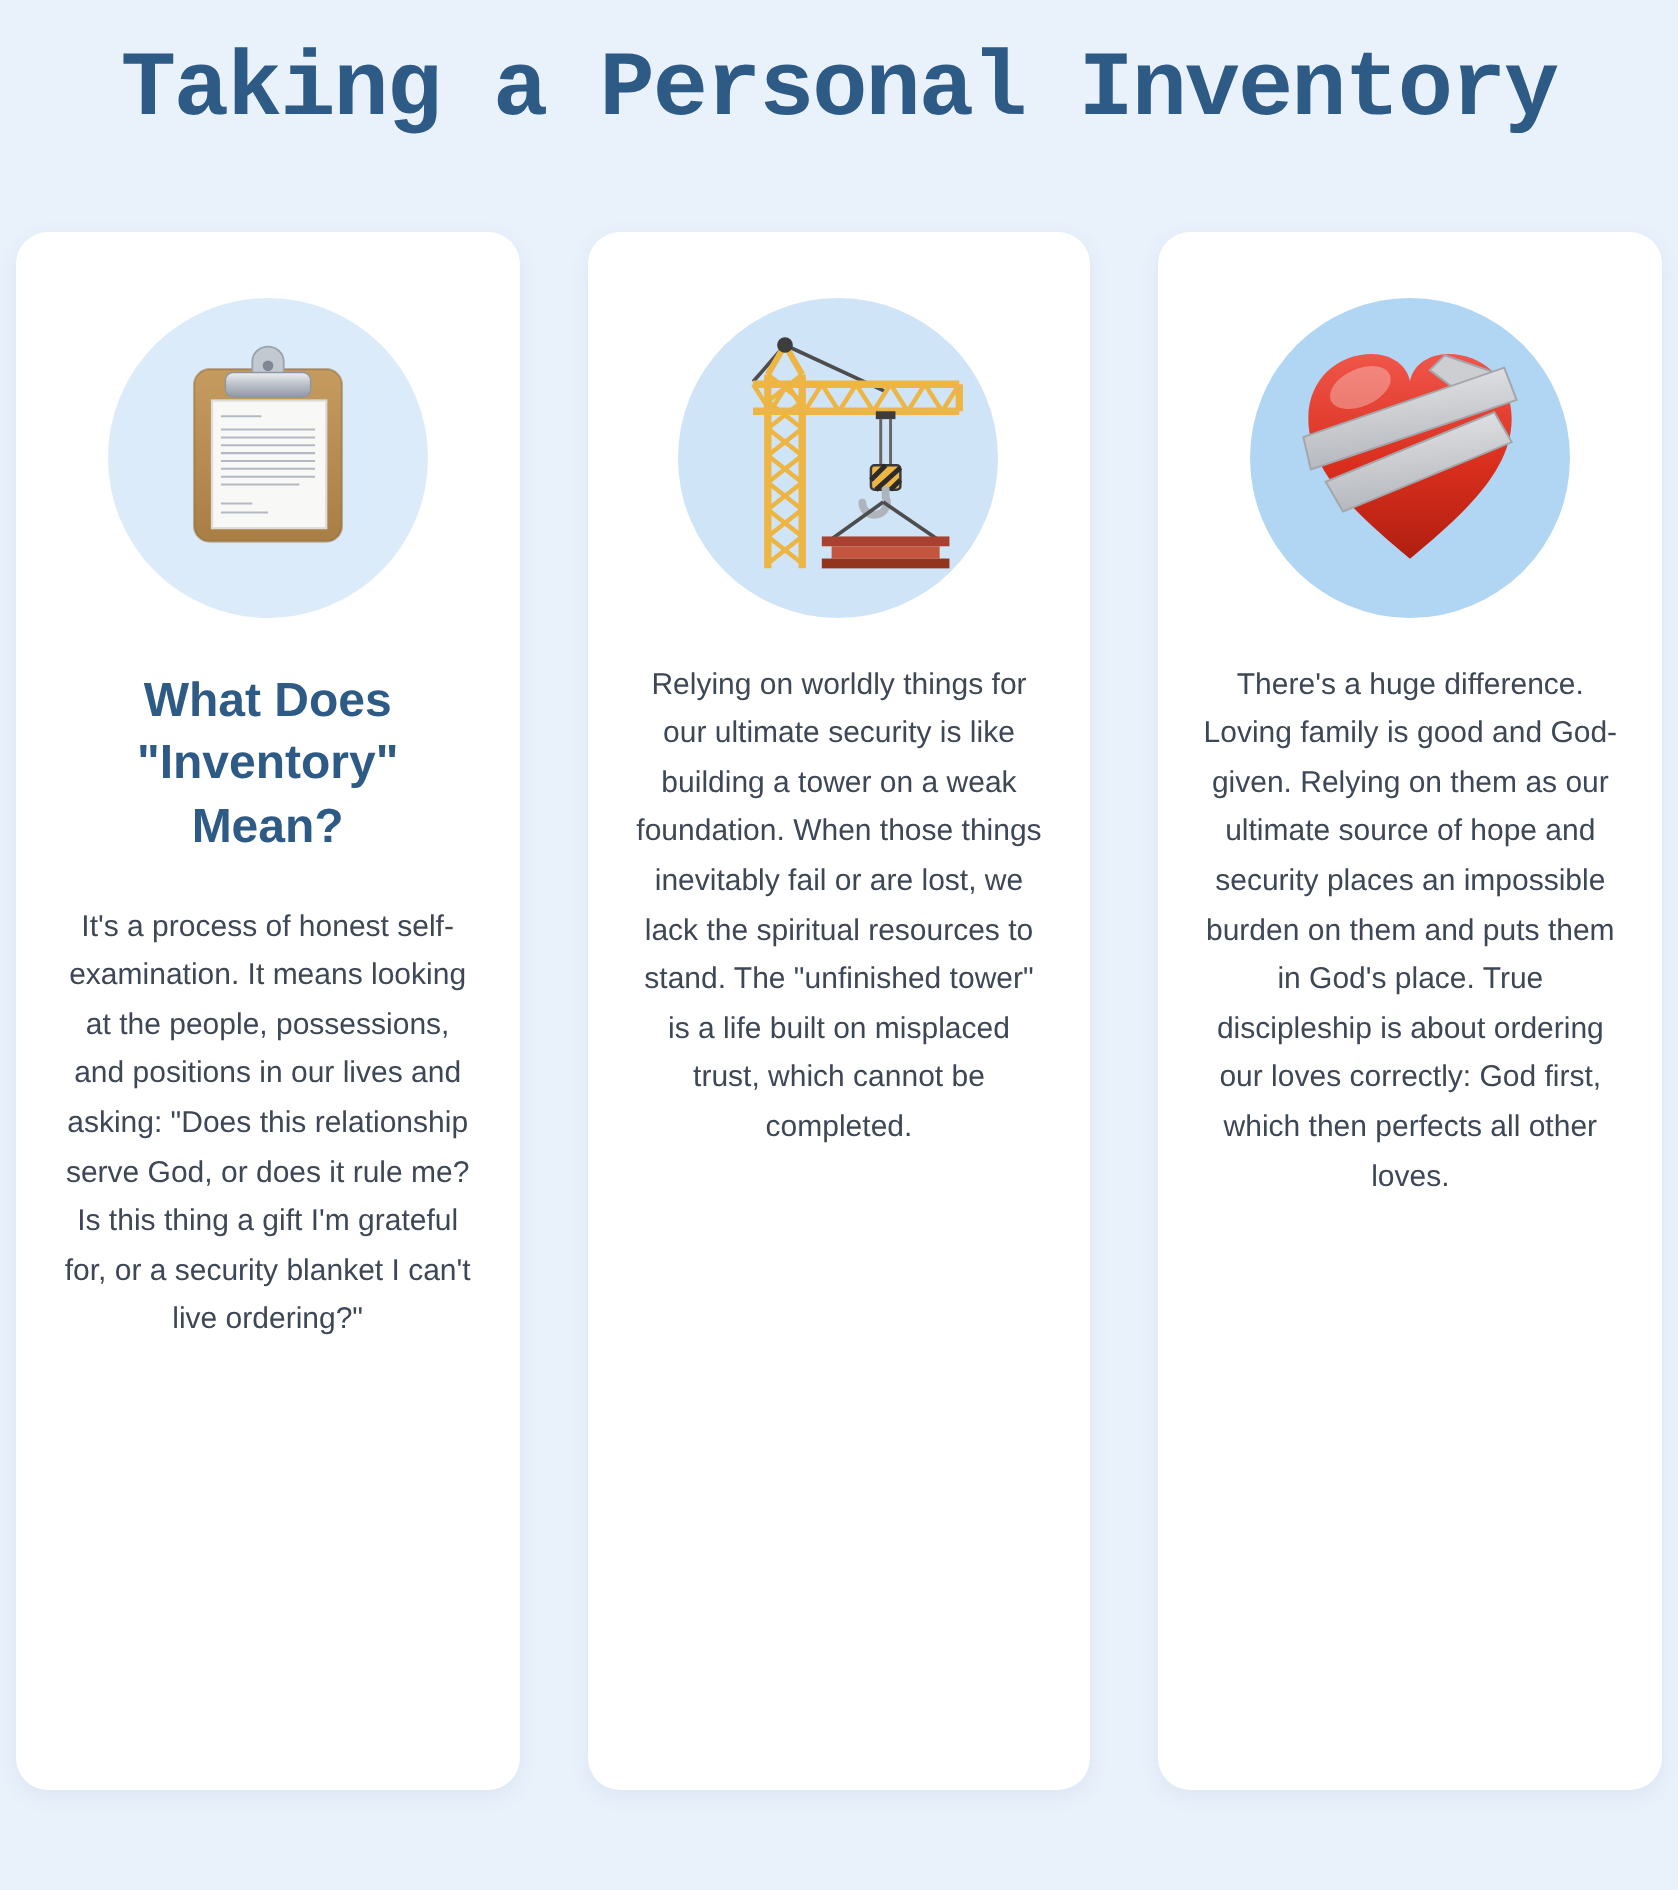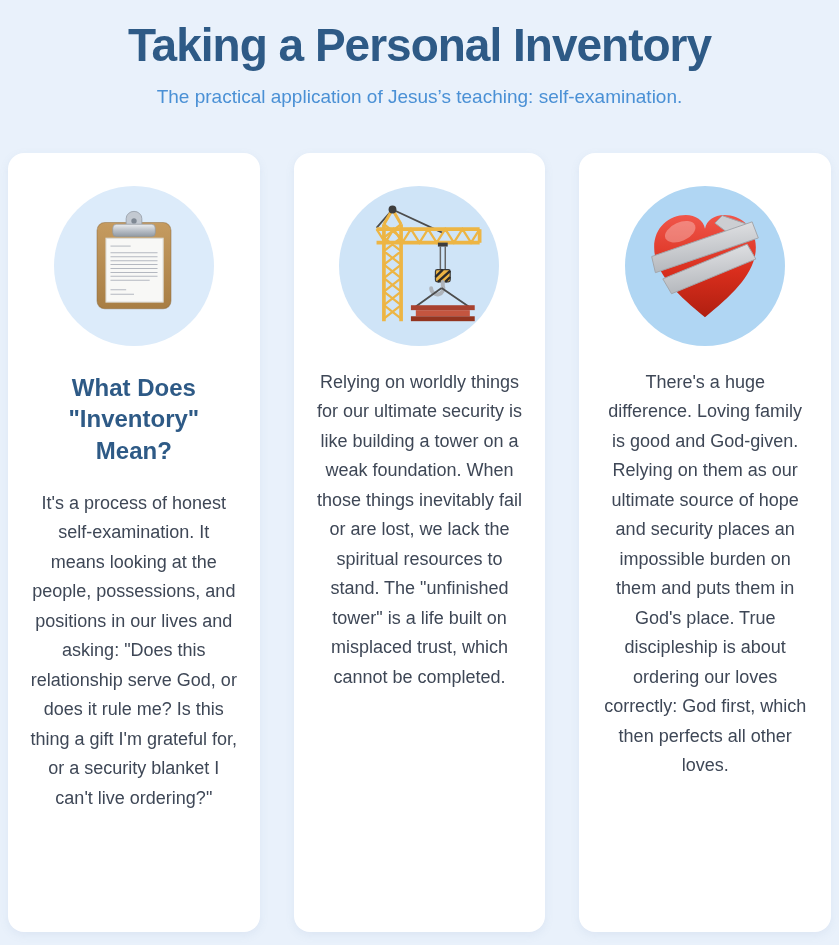--- a/index.html
+++ b/index.html
@@ -15,20 +15,21 @@
     text-align: center;
     padding-top: 20px;
   }
   .page-title {
     margin: 0;
     font-size: 46px;
     font-weight: 700;
     letter-spacing: -1px;
     color: #2e5a86;
     line-height: 1.1;
+    font-family: Liberation Mono, monospace;
   }
   .page-subtitle {
     margin: 15px 0 0 0;
     font-size: 19px;
     color: #4a90d5;
   }
   .cards-grid {
     display: grid;
     grid-template-columns: repeat(3, 1fr);
     gap: 34px;
@@ -57,31 +58,30 @@
   }
   .card-title {
     margin: 26px 0 0 0;
     font-size: 24px;
     font-weight: 700;
     color: #2e5a86;
     line-height: 1.32;
   }
   .card-body {
     margin: 22px 0 0 0;
-    font-size: 18px;
+    font-size: 15px;
     color: #3e4756;
     line-height: 1.64;
   }
 </style>
 </head>
 <body>
 
 <header class="page-header">
   <h1 class="page-title">Taking a Personal Inventory</h1>
-  <p class="page-subtitle">The practical application of Jesus’s teaching: self-examination.</p>
 </header>
 
 <main class="cards-grid">
 
   <section class="card">
     <div class="icon-circle" style="background: rgb(220, 235, 250);">
       <span>
         <svg width="112" height="112" viewBox="0 0 100 100">
           <defs>
             <linearGradient id="boardG" x1="0" y1="0" x2="0" y2="1">

